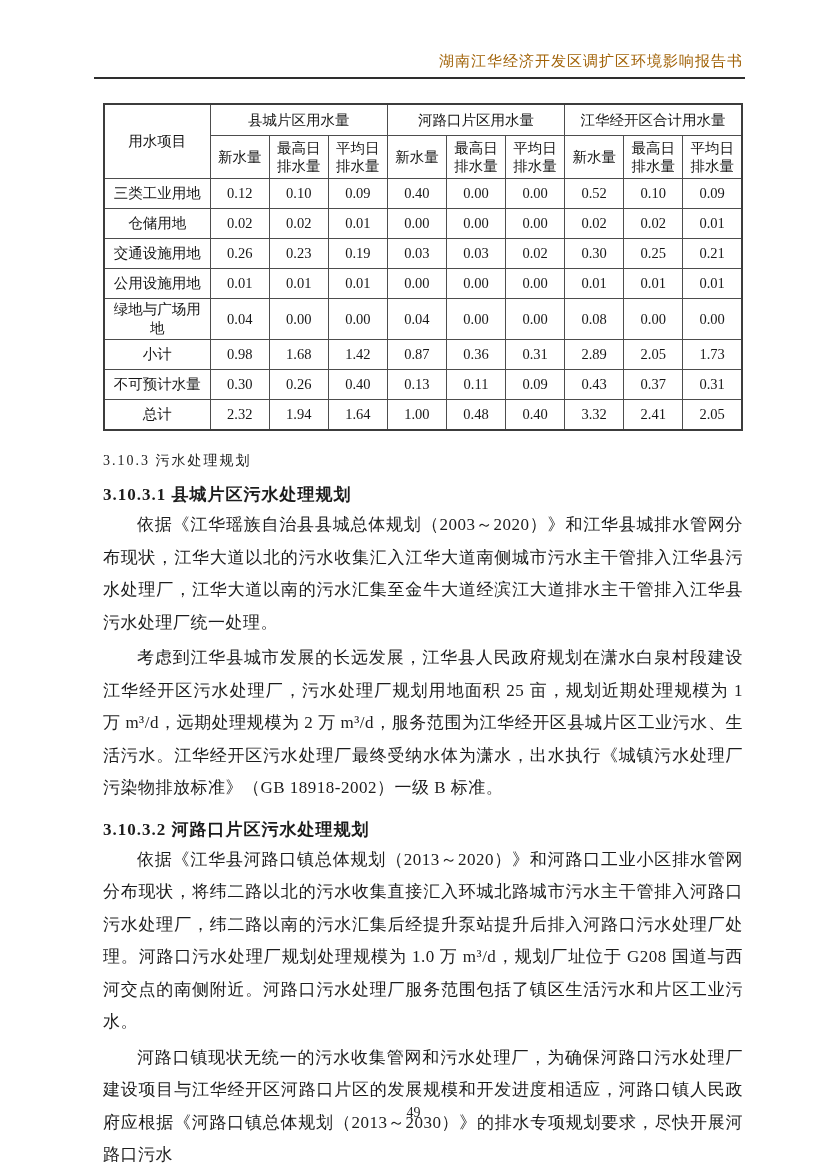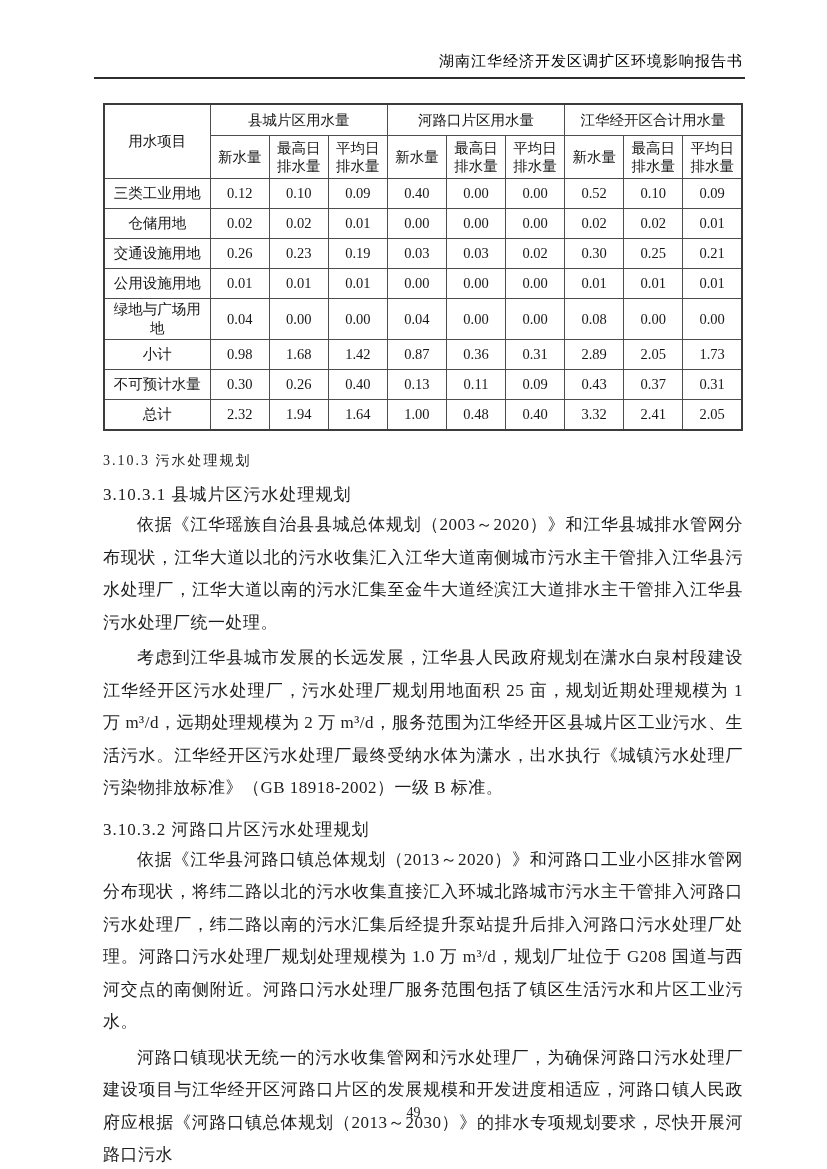--- a/index.html
+++ b/index.html
@@ -11,21 +11,21 @@
     overflow:hidden;
     font-family:"Liberation Serif","DejaVu Serif",serif;
     color:#1c1c1c;
   }
   .doc-header{
     position:absolute;
     top:52px;left:103px;width:640px;
     text-align:right;
     font-size:15px;
     letter-spacing:1px;
-    color:#000000;
+    color:#a16207;
   }
   .header-rule{
     position:absolute;
     top:77px;left:94px;width:651px;height:2px;
     background:#2e2e2e;
   }
   .content{
     position:absolute;
     top:0;left:103px;width:640px;
   }
@@ -54,21 +54,21 @@
   td.num{font-family:"Liberation Serif","DejaVu Serif",serif;font-size:14.5px;}
   .h1{
     margin:21px 0 0 0;
     font-size:14px;
     font-weight:normal;
     letter-spacing:2px;
   }
   .h2{
     margin:13px 0 0 0;
     font-size:17px;
-    font-weight:normal;
+    font-weight:bold;
     letter-spacing:1px;
   }
   .para{
     margin:3px 0 0 0;
     font-size:17px;
     line-height:32.5px;
     text-align:justify;
     text-indent:2em;
     letter-spacing:0.5px;
   }

